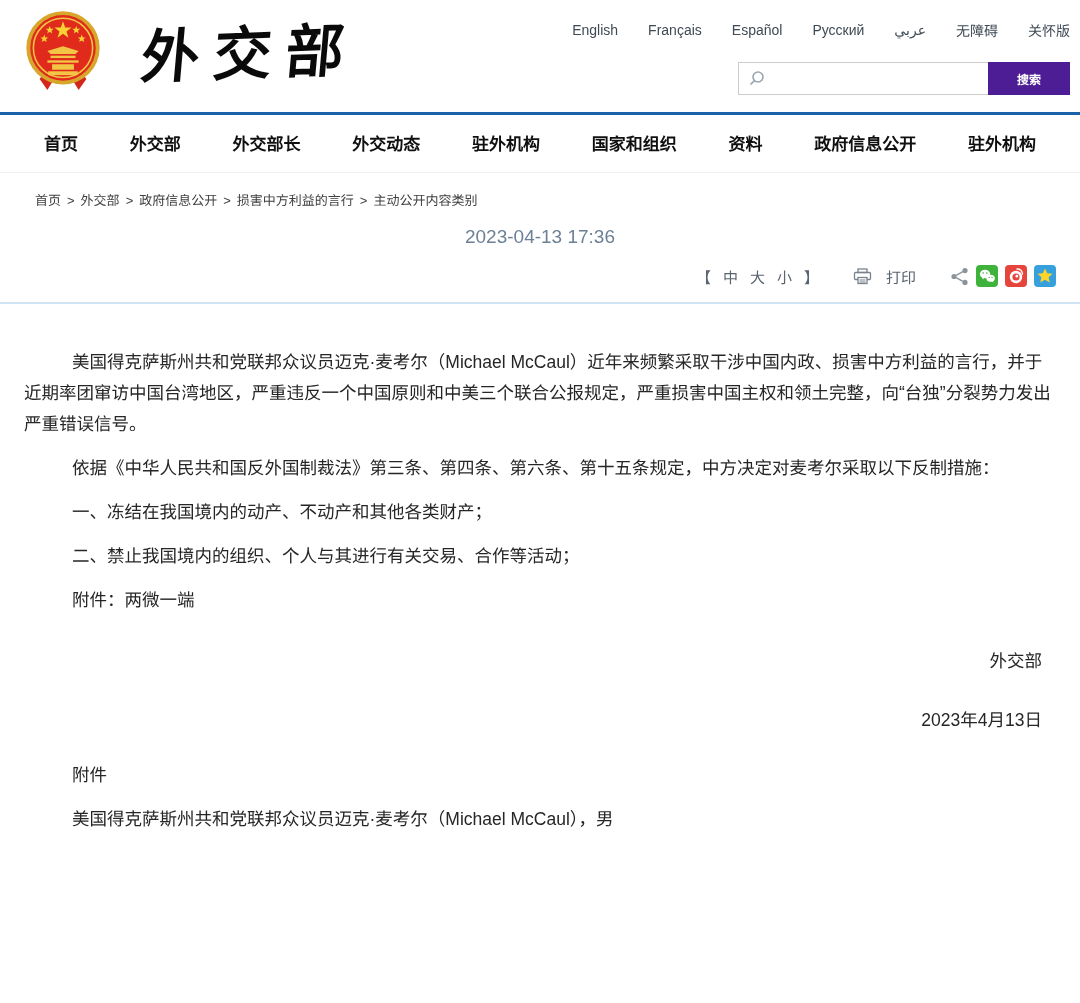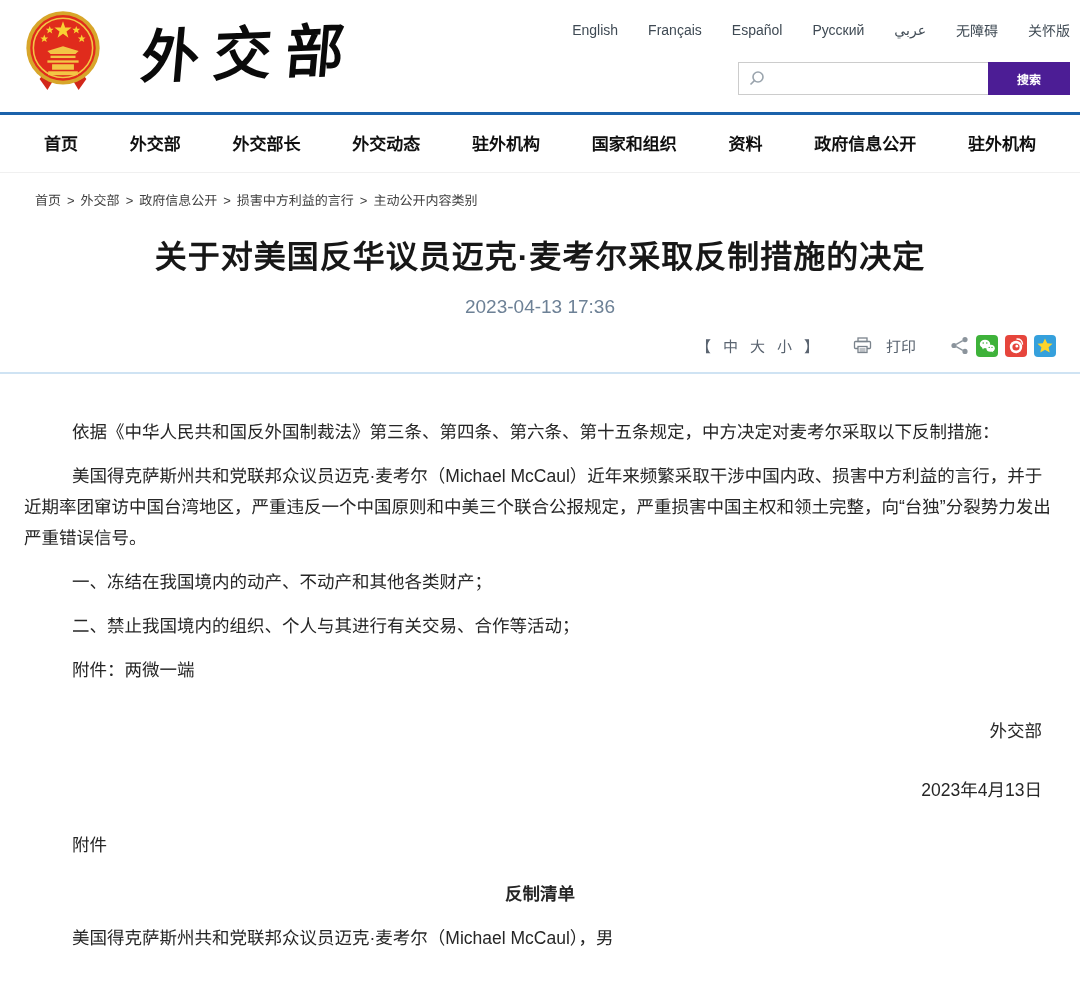--- a/index.html
+++ b/index.html
@@ -138,21 +138,20 @@
   <a>资料</a>
   <a>政府信息公开</a>
   <a>驻外机构</a>
 </nav>
 
 <div class="breadcrumb">
   <a>首页</a><span class="sep">&gt;</span><a>外交部</a><span class="sep">&gt;</span><a>政府信息公开</a><span class="sep">&gt;</span><a>损害中方利益的言行</a><span class="sep">&gt;</span><a>主动公开内容类别</a>
 </div>
 
 <main>
-  <h1 class="article-title">关于对美国反华议员迈克·麦考尔采取反制措施的决定</h1>
   <div class="article-date">2023-04-13 17:36</div>
 
   <div class="toolbar">
     <span class="fontsize-ctrl">
       <span>【</span>
       <a>中</a>
       <a>大</a>
       <a>小</a>
       <span>】</span>
     </span>
@@ -197,24 +196,23 @@
       <svg width="22" height="22" viewBox="0 0 22 22">
         <rect width="22" height="22" rx="4" fill="#35a0dc"></rect>
         <polygon points="11,3.5 13.2,8.2 18.5,8.8 14.6,12.3 15.7,17.5 11,14.8 6.3,17.5 7.4,12.3 3.5,8.8 8.8,8.2" fill="#ffd42a"></polygon>
       </svg>
     </span>
   </div>
 
   <hr class="divider">
 
   <div class="article-body">
+    <p>美国得克萨斯州共和党联邦众议员迈克·麦考尔（Michael McCaul）近年来频繁采取干涉中国内政、损害中方利益的言行，并于近期率团窜访中国台湾地区，严重违反一个中国原则和中美三个联合公报规定，严重损害中国主权和领土完整，向“台独”分裂势力发出严重错误信号。</p>
     <p>依据《中华人民共和国反外国制裁法》第三条、第四条、第六条、第十五条规定，中方决定对麦考尔采取以下反制措施：</p>
-    <p>美国得克萨斯州共和党联邦众议员迈克·麦考尔（Michael McCaul）近年来频繁采取干涉中国内政、损害中方利益的言行，并于近期率团窜访中国台湾地区，严重违反一个中国原则和中美三个联合公报规定，严重损害中国主权和领土完整，向“台独”分裂势力发出严重错误信号。</p>
     <p>一、冻结在我国境内的动产、不动产和其他各类财产；</p>
     <p>二、禁止我国境内的组织、个人与其进行有关交易、合作等活动；</p>
     <p>附件：两微一端</p>
     <p class="align-right sig">外交部</p>
     <p class="align-right sig-date">2023年4月13日</p>
     <p>附件</p>
-    <p class="center-bold">反制清单</p>
     <p>美国得克萨斯州共和党联邦众议员迈克·麦考尔（Michael McCaul），男</p>
   </div>
 </main>
 
 </body></html>

